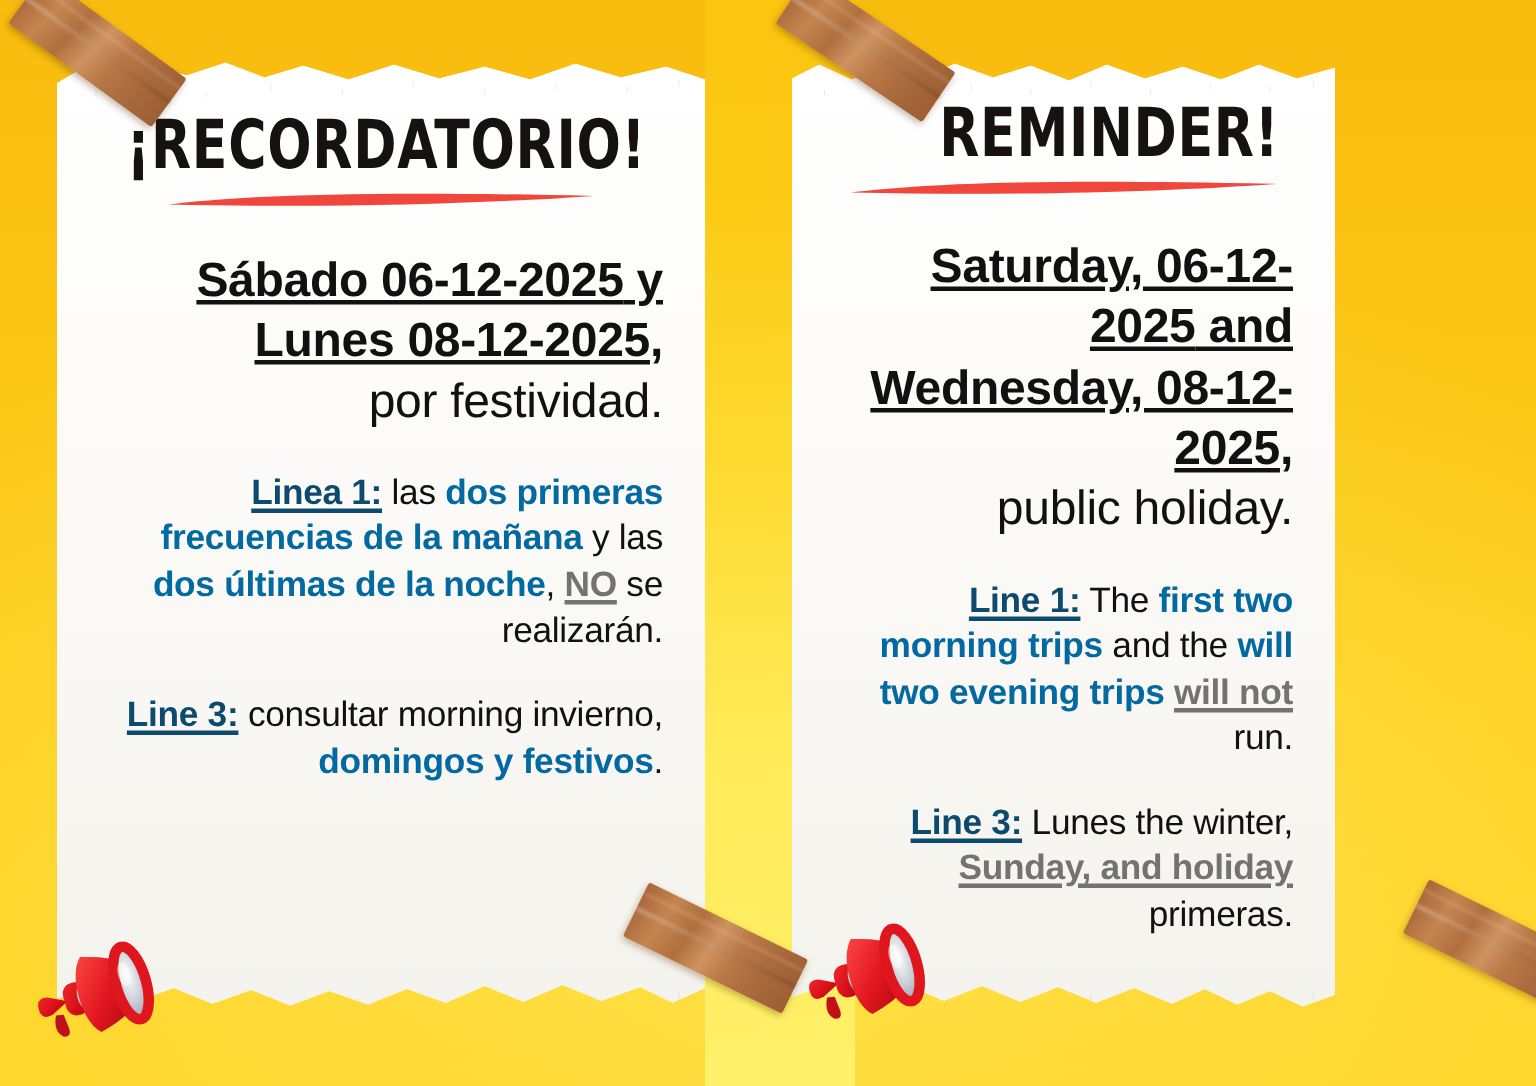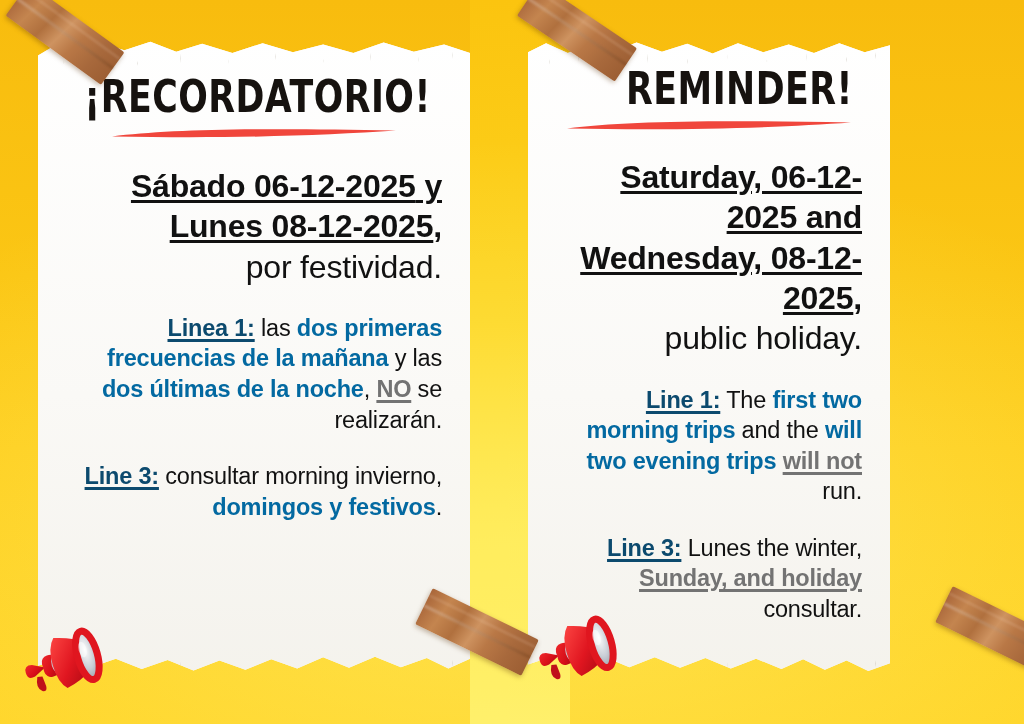--- a/index.html
+++ b/index.html
@@ -185,21 +185,21 @@
           <span class="b u">Wednesday, 08-12-2025</span><span class="b">,</span><br>
           <span>public holiday.</span>
         </p>
 
         <p class="para">
           <span class="hdr">Line 1:</span><span><span> The </span><span class="b red">first two morning trips</span><span> and the </span><span class="b red">will two evening trips </span><span class="b red-u">will not</span><span> run.</span></span>
         </p>
 
 
         <p class="para">
-          <span class="hdr">Line 3:</span><span><span> Lunes the winter, </span><span class="b red-u">Sunday, and holiday</span><span> consultar.</span></span>
+          <span class="hdr">Line 3:</span><span><span> Lunes the winter, </span><span class="b red-u">Sunday, and holiday</span><span> primeras.</span></span>
         </p>
 
       </div>
     </div>
   </div>
 
   <div class="tape" id="tape-tl"></div>
   <div class="tape" id="tape-tr"></div>
   <div class="tape" id="tape-bl"></div>
   <div class="tape" id="tape-br"></div>

